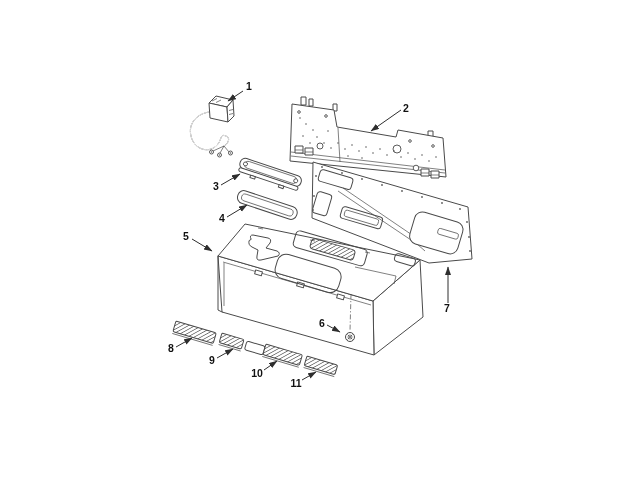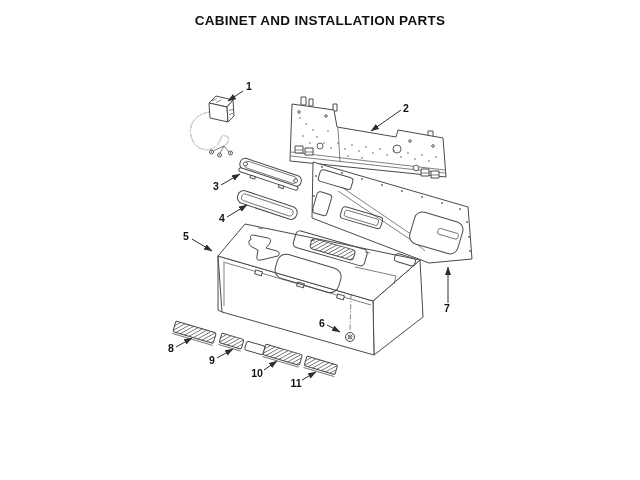--- a/index.html
+++ b/index.html
@@ -14,21 +14,20 @@
   .hole{fill:#ffffff;stroke:#4a4a4a;stroke-width:.9;}
   .dot{fill:#5d5d5d;stroke:none;}
   .hatched{fill:url(#hatch);stroke:#4a4a4a;stroke-width:1;}
   .ldr{stroke:#2e2e2e;stroke-width:1;fill:none;}
   .lbl{font:bold 10.5px "Liberation Sans",sans-serif;fill:#111;}
 </style>
 </head>
 <body>
 
 <div class="canvas">
-  <div class="title">CABINET AND INSTALLATION PARTS</div>
 
   <svg width="640" height="480" viewBox="0 0 640 480">
     <defs>
       <marker id="ah" markerWidth="9" markerHeight="7" refX="8" refY="3" orient="auto" markerUnits="userSpaceOnUse">
         <path d="M0,0 L8.5,3 L0,6 Z" fill="#2e2e2e"></path>
       </marker>
       <pattern id="hatch" patternUnits="userSpaceOnUse" width="3.2" height="3.2" patternTransform="rotate(45)">
         <rect width="3.2" height="3.2" fill="#ffffff"></rect>
         <line x1="0" y1="0" x2="0" y2="3.2" stroke="#575757" stroke-width="1.4"></line>
       </pattern>

